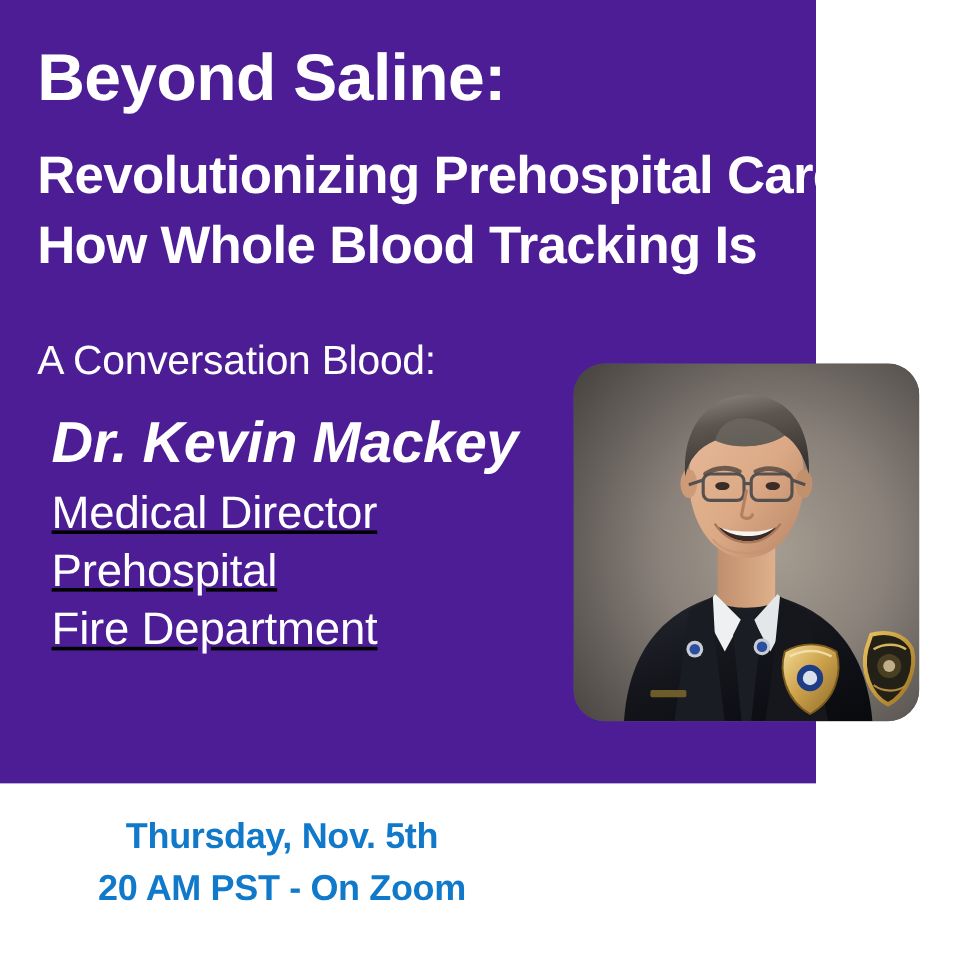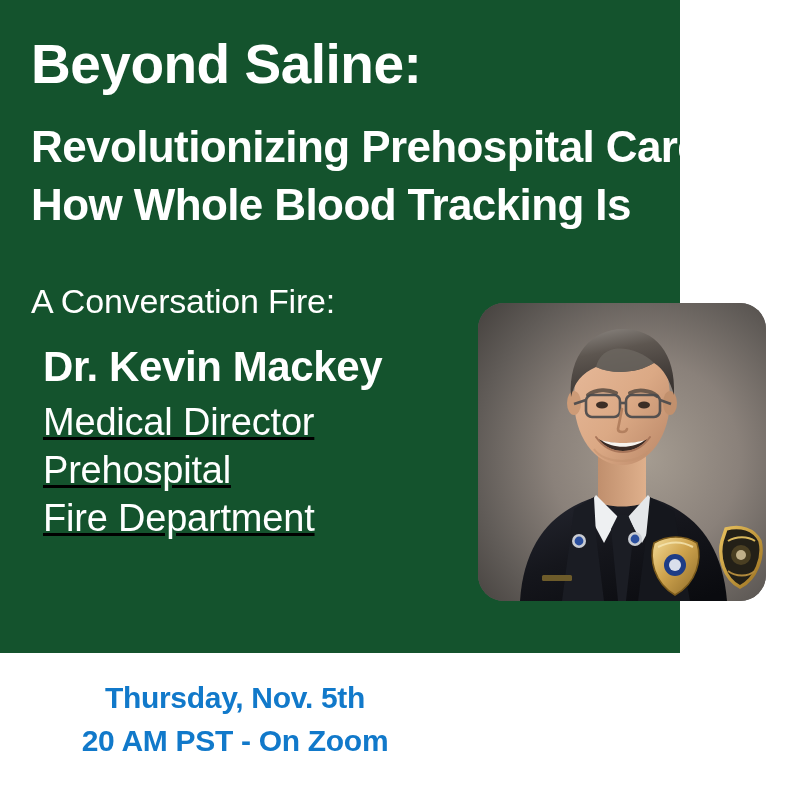--- a/index.html
+++ b/index.html
@@ -20,21 +20,21 @@
     background: #ffffff;
   }
 
   
   .hero {
     position: absolute;
     left: 0;
     top: 0;
     width: 680px;
     height: 653px;
-    background: #14532d;
+    background: #4c1d95;
   }
 
   
   .headline-block {
     position: absolute;
     left: 31px;
     top: 34px;
     width: 745px;
   }
   .title-main {
@@ -71,26 +71,27 @@
     margin: 0;
     font-size: 34px;
     line-height: 1.1;
     font-weight: 400;
     color: #ffffff;
     letter-spacing: -0.2px;
     white-space: nowrap;
   }
   .speaker-name {
     margin: 24px 0 0 12px;
-    font-size: 42px;
+    font-size: 48px;
     line-height: 1.08;
     font-weight: 700;
     color: #ffffff;
     letter-spacing: -0.4px;
     white-space: nowrap;
+    font-style: italic;
   }
   .speaker-role {
     margin: 8px 0 0 12px;
     padding: 0;
     list-style: none;
     text-decoration: underline;
   }
   .speaker-role li {
     font-size: 38px;
     line-height: 1.27;
@@ -152,21 +153,21 @@
 
     <div class="headline-block">
       <h1 class="title-main">Beyond Saline:</h1>
       <h2 class="subtitle">
         <span class="sub-line">Revolutionizing Prehospital Care</span>
         <span class="sub-line">How Whole Blood Tracking Is</span>
       </h2>
     </div>
 
     <div class="speaker-block">
-      <p class="conversation-label">A Conversation Fire:</p>
+      <p class="conversation-label">A Conversation Blood:</p>
       <p class="speaker-name">Dr. Kevin Mackey</p>
       <ul class="speaker-role">
         <li>Medical Director</li>
         <li>Prehospital</li>
         <li>Fire Department</li>
       </ul>
     </div>
 
     <div class="portrait">
       <svg viewBox="0 0 288 298" preserveAspectRatio="xMidYMid slice">

